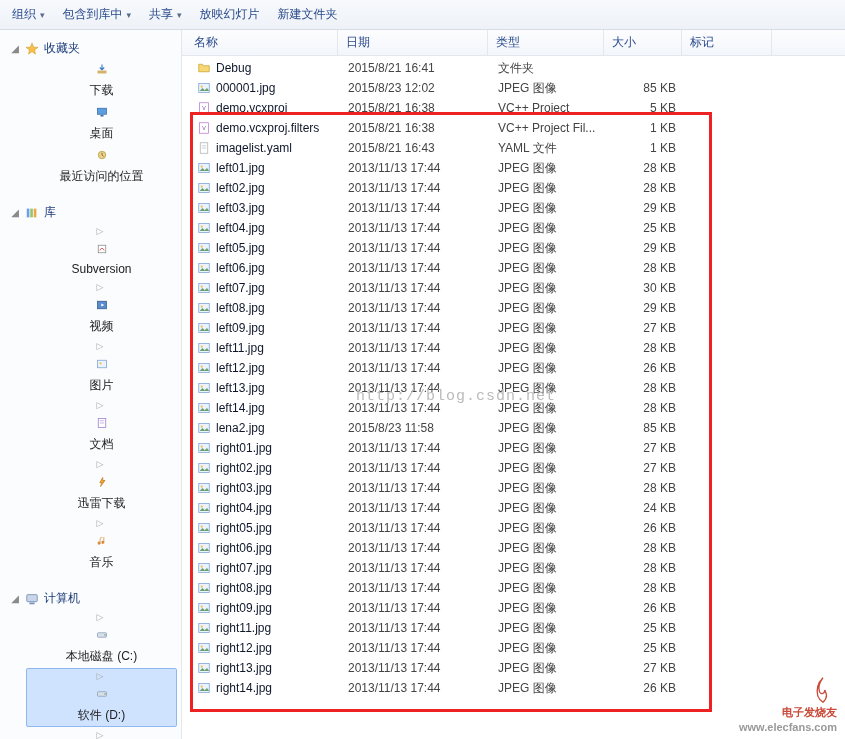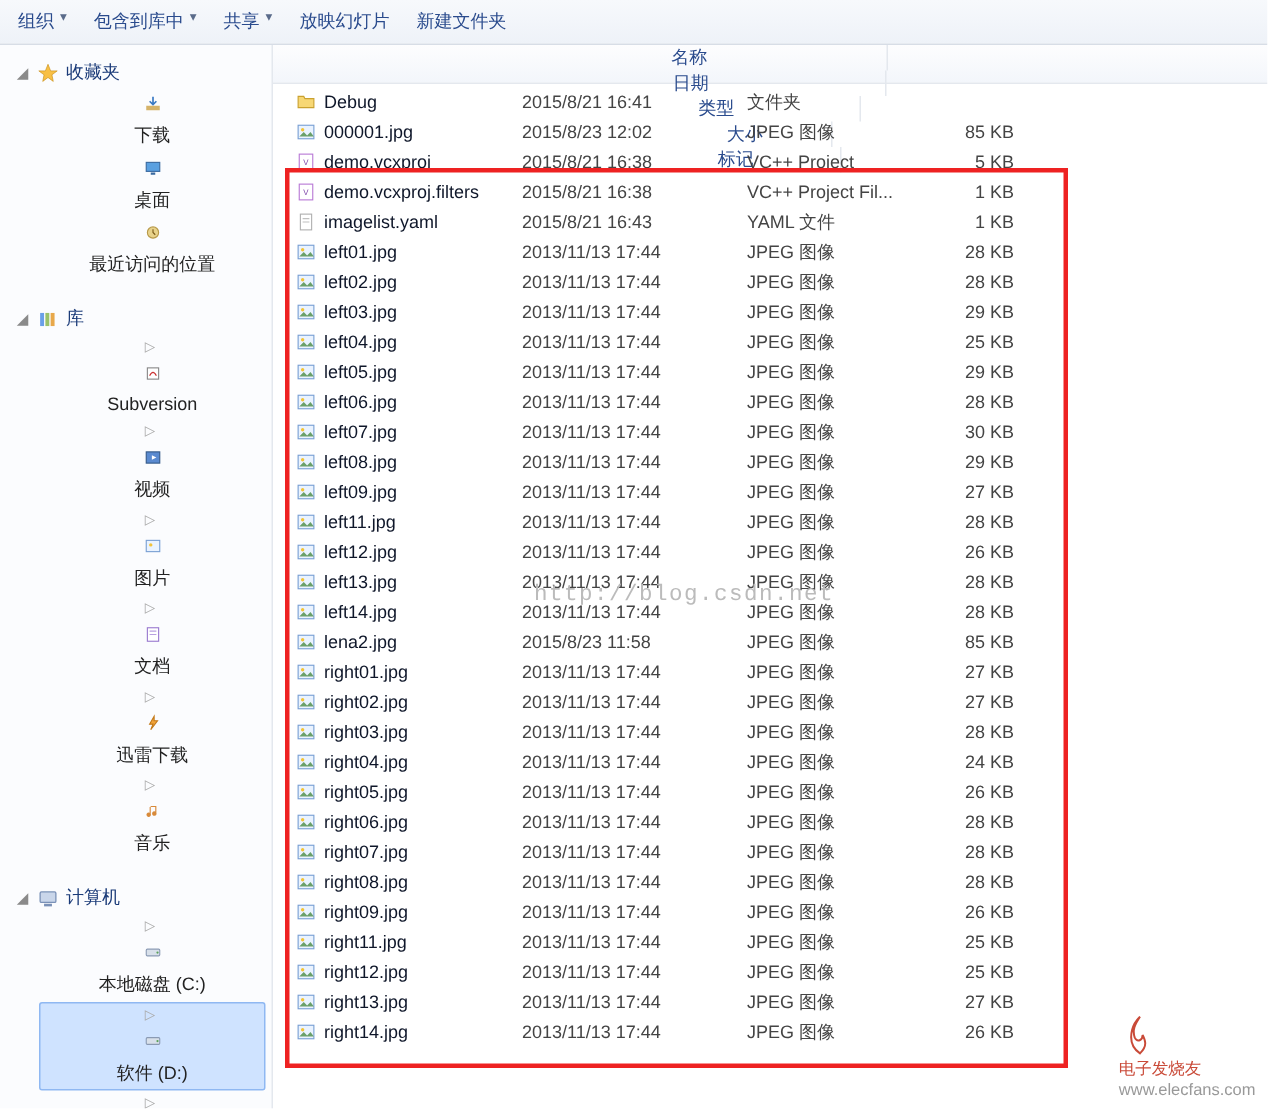--- a/index.html
+++ b/index.html
@@ -2,60 +2,60 @@
 <html><head>
   <meta charset="utf-8">
   <style>
     * { margin: 0; padding: 0; box-sizing: border-box; font-family: "Microsoft YaHei", "Segoe UI", Tahoma, sans-serif; }
     body { background: #fff; font-size: 12px; color: #000; width: 845px; height: 739px; overflow: hidden; position: relative; }
 
     .toolbar {
       height: 30px; display: flex; align-items: center; gap: 18px; padding: 0 12px;
       background: linear-gradient(#f7f9fc, #eef2f8); border-bottom: 1px solid #d7dde6;
     }
-    .toolbar .item { color: #2a4b8d; display: flex; align-items: flex-start; gap: 4px; cursor: default; }
+    .toolbar .item { color: #2a4b8d; display: flex; align-items: center; gap: 4px; cursor: default; }
     .toolbar .chev { font-size: 9px; color: #5a6b8a; }
 
     .main { display: flex; height: calc(100% - 30px); }
 
     .sidebar { width: 182px; padding: 8px 4px; border-right: 1px solid #e4e8ee; background: #fbfcfe; }
     .group { margin-bottom: 14px; }
     .group-header { display: flex; align-items: center; gap: 4px; padding: 2px 6px; color: #1a3a78; }
     .group-header .caret { width: 10px; font-size: 10px; color: #8a8a8a; display: inline-flex; justify-content: center; }
     .group-items { padding-left: 22px; }
     .group-items .s-item { display: flex; align-items: center; gap: 6px; padding: 3px 4px; color: #222; cursor: default; flex-direction: column; }
     .group-items .s-item.selected { background: #cfe3ff; border: 1px solid #8fb8f2; border-radius: 2px; padding: 2px 3px; }
     .s-icon { width: 16px; height: 14px; display: inline-flex; align-items: center; justify-content: center; }
 
     .content { flex: 1; display: flex; flex-direction: column; position: relative; }
     .columns {
       display: flex; align-items: center; height: 26px; border-bottom: 1px solid #e4e8ee;
-      background: linear-gradient(#fdfdfe,#f3f6fb); color: #2a4b8d; padding-left: 4px; flex-direction: column;
+      background: linear-gradient(#fdfdfe,#f3f6fb); color: #2a4b8d; padding-left: 4px;
     }
     .columns .col { padding: 0 8px; border-right: 1px solid #e4e8ee; height: 100%; display: flex; align-items: center; cursor: default; }
     .col-name { width: 152px; } .col-date { width: 150px; } .col-type { width: 116px; }
     .col-size { width: 78px; justify-content: flex-start; } .col-tag { width: 90px; }
 
     .files { flex: 1; overflow: hidden; padding: 2px 0 2px 4px; position: relative; }
     .row { display: flex; align-items: center; height: 20px; padding-left: 2px; }
     .row .c { padding: 0 8px; white-space: nowrap; overflow: hidden; text-overflow: ellipsis; color: #444; }
     .row .c-name { width: 152px; display: flex; align-items: center; gap: 4px; color: #0f172a; }
     .row .c-date { width: 150px; } .row .c-type { width: 116px; }
     .row .c-size { width: 78px; text-align: right; }
     .f-icon { width: 16px; height: 14px; display: inline-flex; align-items: center; justify-content: center; flex-shrink: 0; }
 
     .highlight-box { position: absolute; border: 3px solid #e22; pointer-events: none; }
 
     .watermark {
       position: absolute; left: 356px; top: 388px; color: #bbb; font-size: 15px;
       font-family: "Courier New", monospace; letter-spacing: 1px; pointer-events: none;
     }
     .corner-brand {
-      position: absolute; right: 8px; bottom: 6px; display: flex; flex-direction: column; gap: 1px;
-      color: #c94a38; font-size: 11px; pointer-events: none;
+      position: absolute; right: 8px; bottom: 6px; display: flex; flex-direction: column; align-items: flex-end; gap: 1px;
+      color: #c94a38; font-size: 11px; pointer-events: none; font-weight: bold;
     }
     .corner-brand .logo { width: 28px; height: 28px; }
   </style>
 </head>
 <body>
 
 <div class="toolbar">
   <span class="item">
       <span>组织</span>
       <span class="chev">▾</span>

